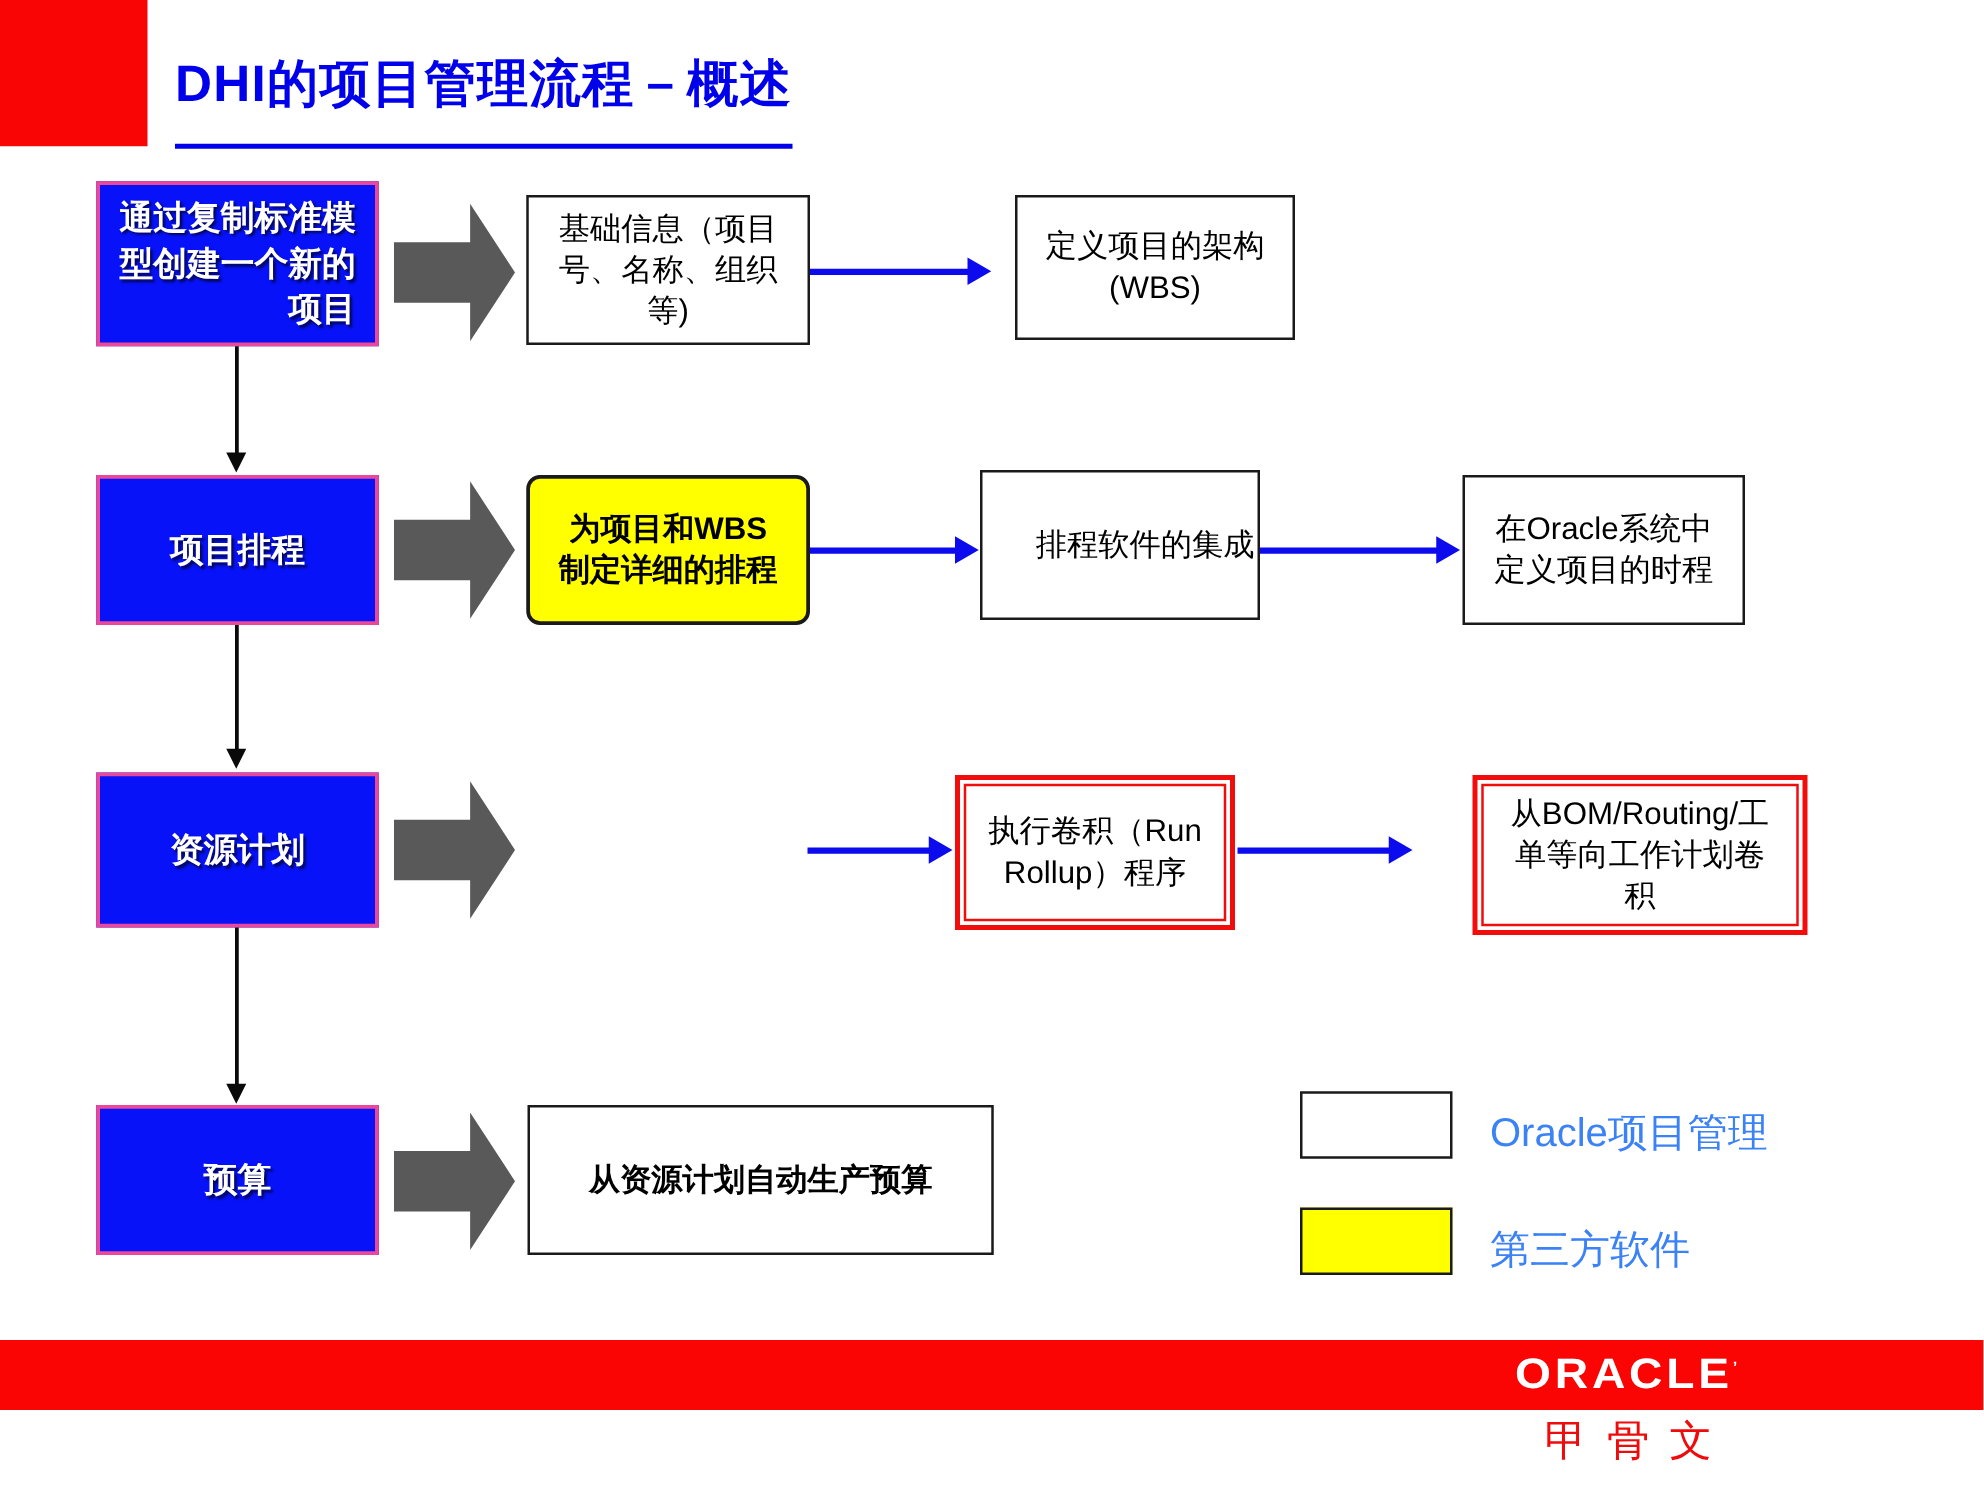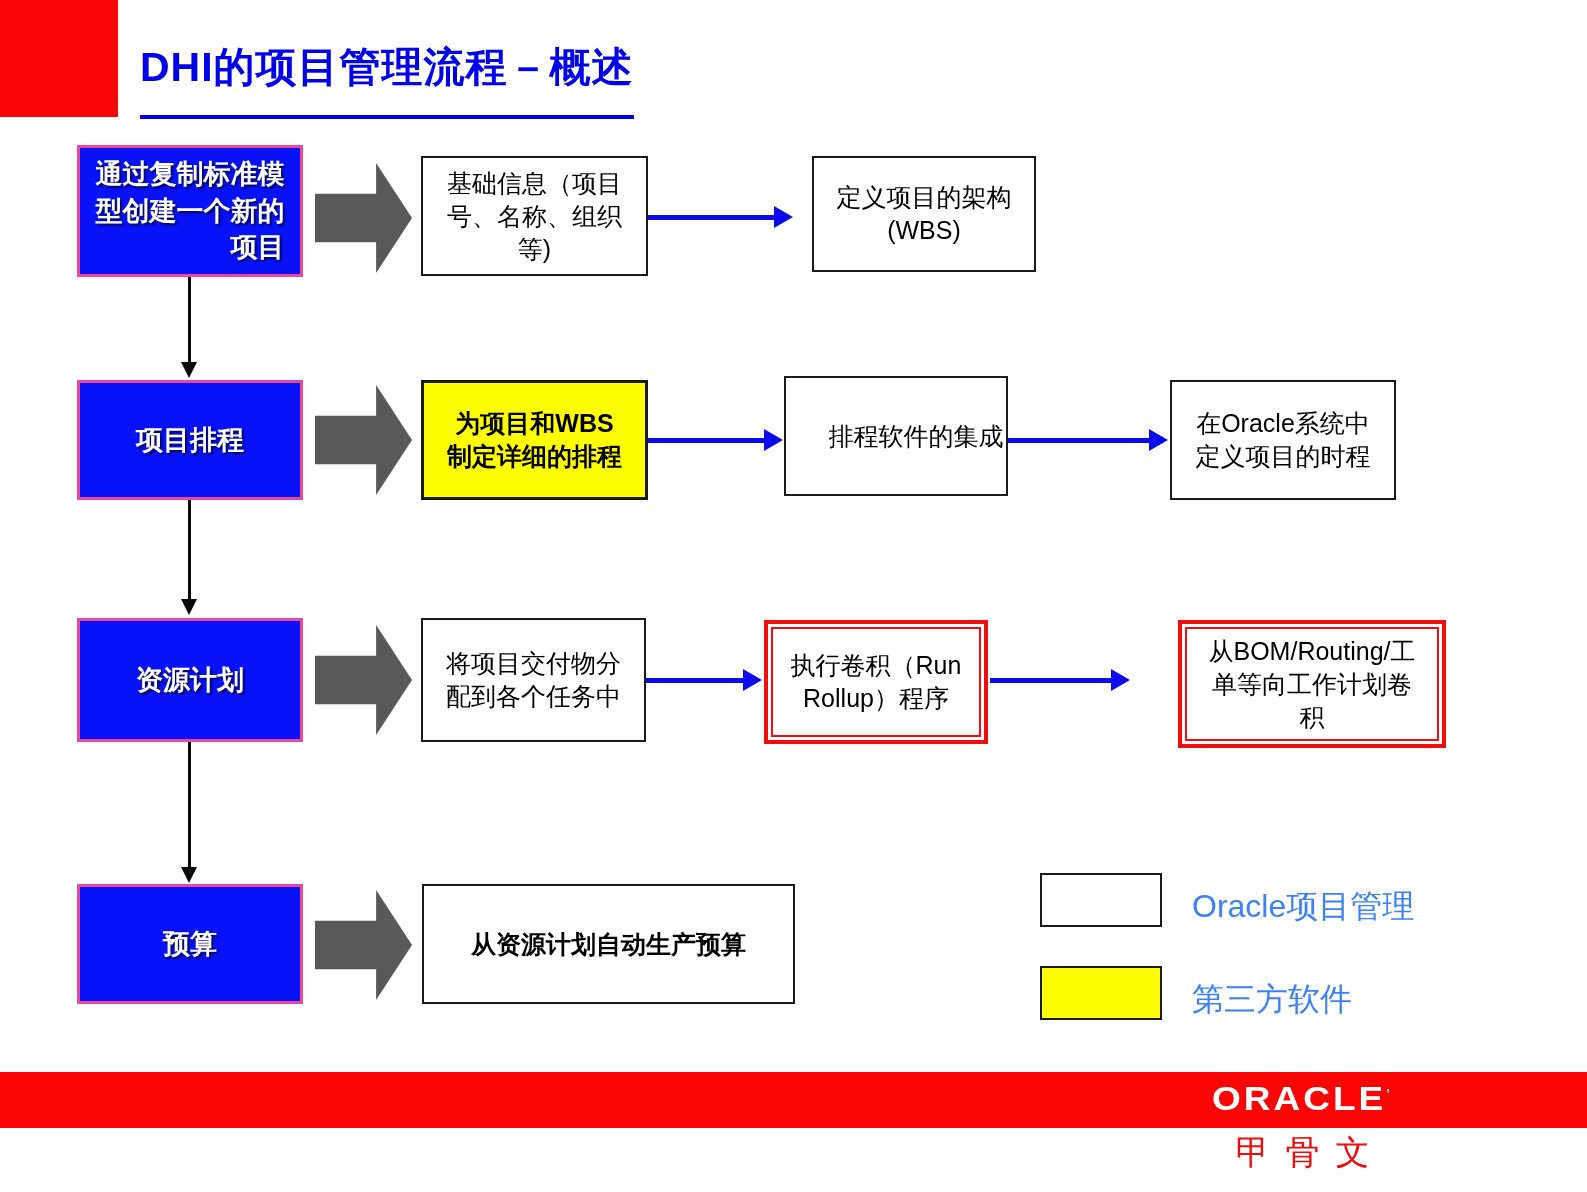--- a/index.html
+++ b/index.html
@@ -15,21 +15,21 @@
     left:140px;top:40px;font-size:41px;font-weight:bold;color:#0000ea;
     border-bottom:4px solid #0000ea;padding-bottom:20px;letter-spacing:1px;
     white-space:nowrap;
   }
   
   .fbox{
     display:flex;align-items:center;justify-content:center;text-align:center;
     background:#ffffff;border:2px solid #1a1a1a;box-sizing:border-box;
     font-size:25px;color:#000;line-height:1.32;white-space:pre-line;
   }
-  .fbox.yellow{background:#ffff00;border-width:3px;font-weight:bold;}
+  .fbox.yellow{background:#ffff00;border-width:3px;font-weight:bold;border-radius:11px;}
   .fbox.wide{font-weight:bold;}
   
   .stage{
     display:flex;align-items:center;justify-content:center;text-align:right;
     background:#0712f8;border:3px solid #ec4899;box-sizing:border-box;
     color:#ffffff;font-size:27px;font-weight:bold;line-height:1.35;
     white-space:pre-line;text-shadow:2px 2px 2px rgba(0,0,0,0.65);
   }
   
   .redbox{
@@ -106,22 +106,20 @@
   <div class="abs harrow" style="left:648px;top:438px;width:117px;"></div>
   <div class="abs fbox" style="left:784px;top:376px;width:224px;height:120px;padding-left:40px;">排程软件的集成</div>
   <div class="abs harrow" style="left:1008px;top:438px;width:142px;"></div>
   <div class="abs fbox" style="left:1170px;top:380px;width:226px;height:120px;">在Oracle系统中
 定义项目的时程</div>
 
   <div class="abs varrow" style="left:188px;top:500px;height:100px;"></div>
 
   <div class="abs stage" style="left:77px;top:618px;width:226px;height:124px;">资源计划</div>
   <div class="abs garrow" style="left:315px;top:625px;"></div>
-  <div class="abs fbox" style="left:421px;top:618px;width:225px;height:124px;">将项目交付物分
-配到各个任务中</div>
   <div class="abs harrow" style="left:646px;top:678px;width:98px;"></div>
   <div class="abs redbox" style="left:764px;top:620px;width:224px;height:124px;">
     <div class="inner">执行卷积（Run
 Rollup）程序</div>
   </div>
   <div class="abs harrow" style="left:990px;top:678px;width:122px;"></div>
   <div class="abs redbox" style="left:1178px;top:620px;width:268px;height:128px;">
     <div class="inner">从BOM/Routing/工
 单等向工作计划卷
 积</div>

